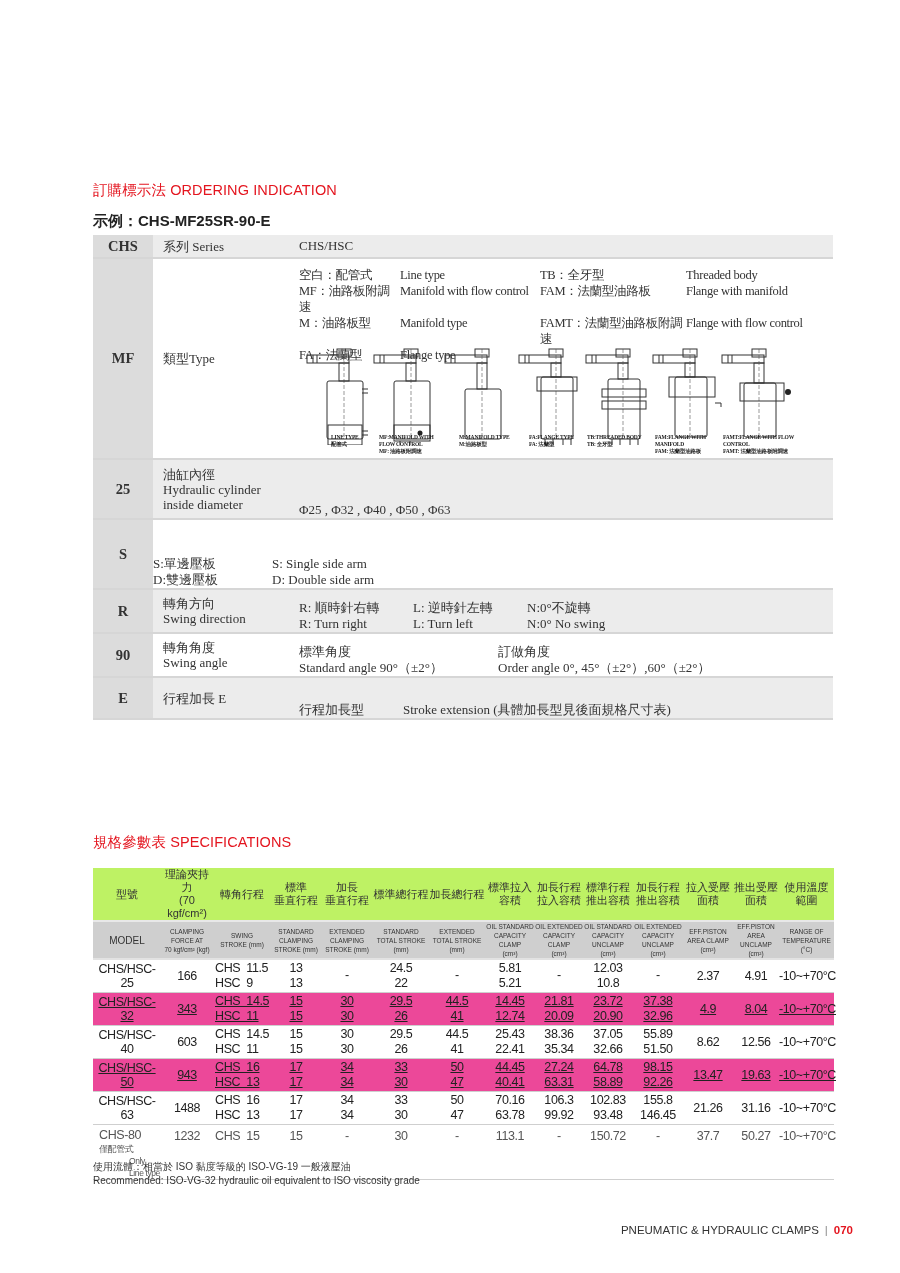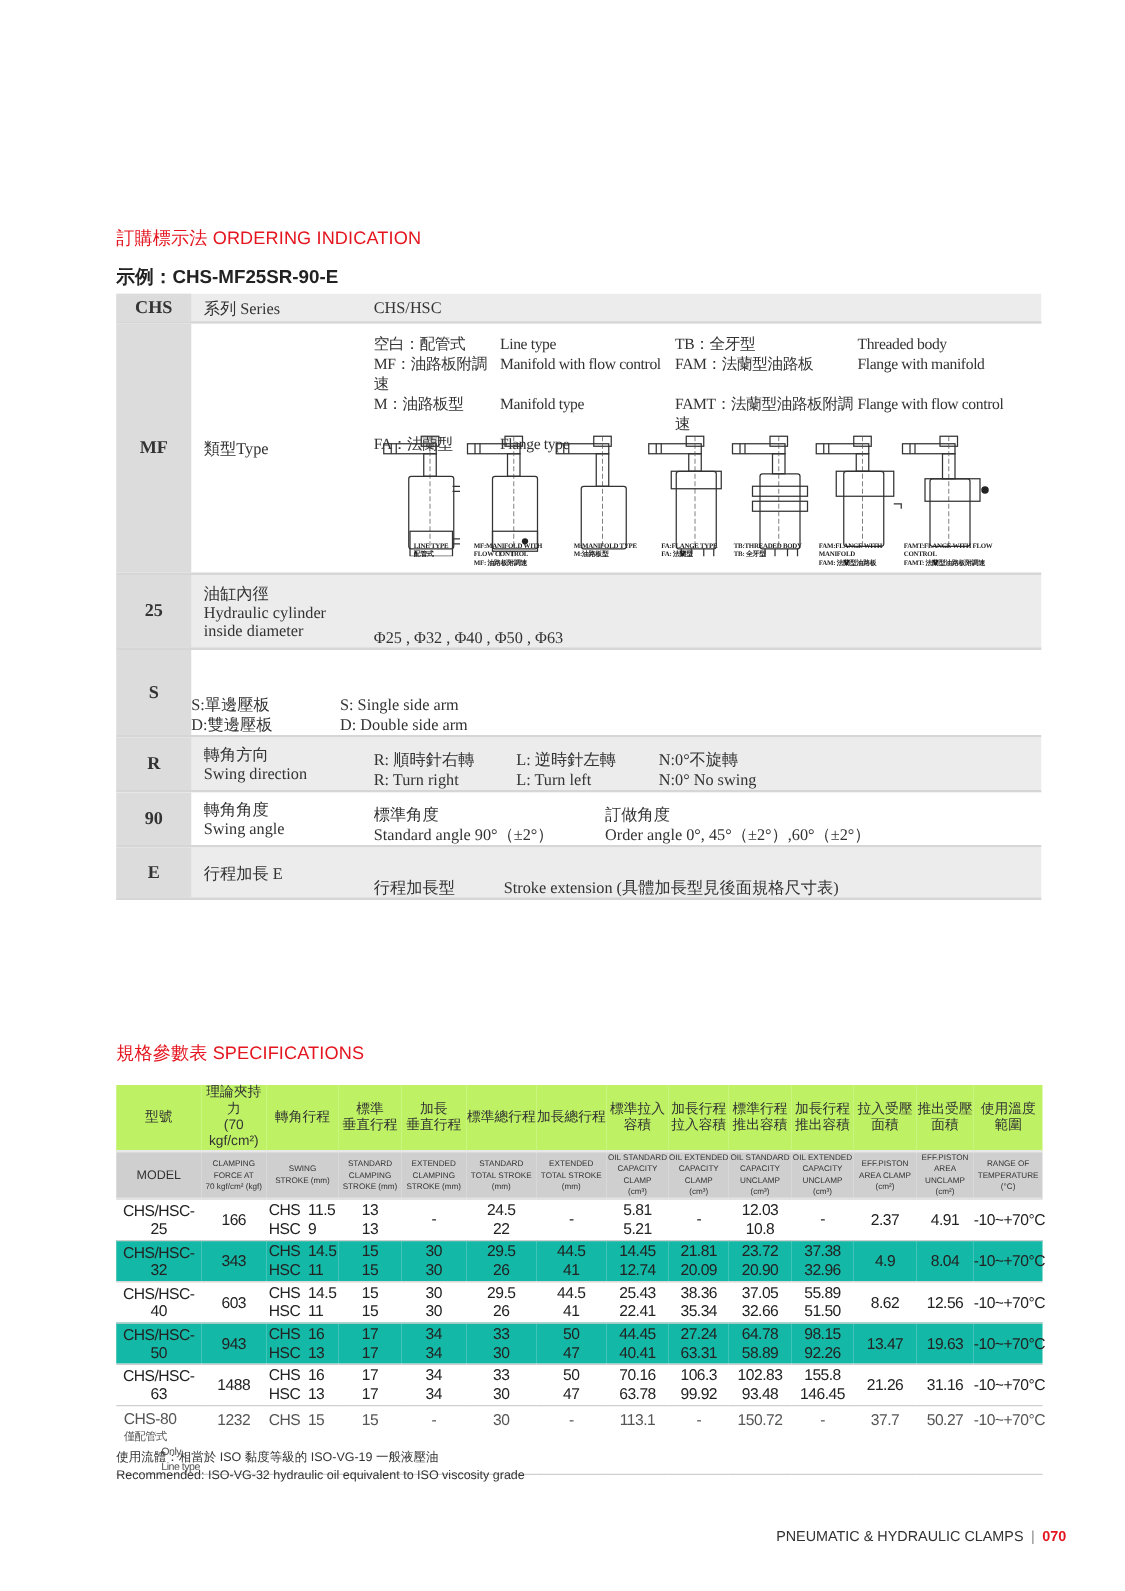--- a/index.html
+++ b/index.html
@@ -39,21 +39,21 @@
   .two-col { position: absolute; display: flex; flex-direction: column; justify-content: flex-end; top: 0; bottom: 0; line-height: 16px; }
 
   
   .spec { position: absolute; left: 93px; top: 868px; width: 741px; border-collapse: collapse; table-layout: fixed; }
   .spec td, .spec th { text-align: center; vertical-align: middle; font-weight: normal; }
   .spec thead tr.h1 th { background: #bef264; height: 38px; font-size: 11px; line-height: 13px; color: #333; border-bottom: 2px solid #e8e8e8; }
   .spec thead tr.h2 th { background: #cfcfcf; height: 36px; font-size: 6.5px; line-height: 9px; color: #333; border-bottom: 2px solid #e2e2e2; }
   .spec thead tr.h2 th.big { font-size: 10px; }
   .spec tbody tr td { font-size: 12.5px; height: 33px; color: #222; letter-spacing: -0.4px; }
   .spec tbody tr.odd td { background: #ffffff; }
-  .spec tbody tr.even td { background: #14b8a6; }
+  .spec tbody tr.even td { background: #ec4899; text-decoration: underline; }
   .spec tbody tr td { border-bottom: 1px solid #cfcfcf; }
   .spec td.model { font-size: 12.5px; }
   .spec td.swing { text-align: left; padding-left: 2px; line-height: 15px; }
   .spec .stack { line-height: 15px; }
   .spec tr.last td { height: 41px; vertical-align: top; padding-top: 4px; color: #555; }
   .spec tr.last td.model { text-align: left; padding-left: 18px; line-height: 12px; }
   .sub-cn { font-size: 9px; display: block; margin-top: 2px; }
   .sub-en { font-size: 8.5px; display: block; margin-left: 30px; }
 
   .notes { position: absolute; left: 93px; top: 1160px; font-size: 10px; line-height: 14px; color: #333; }
@@ -278,21 +278,21 @@
     <div class="ord-code">90</div>
     <div class="ord-label">
       <span>轉角角度</span>
       <span>Swing angle</span>
     </div>
     <div class="ord-content">
       <div class="two-col" style="left:0">
         <span>標準角度</span>
         <span>Standard angle 90°（±2°）</span>
       </div>
-      <div class="two-col" style="left:185px">
+      <div class="two-col" style="left:199px">
         <span>訂做角度</span>
         <span>Order angle 0°, 45°（±2°）,60°（±2°）</span>
       </div>
     </div>
   </div>
 
   <div class="ord-row grey r-e">
     <div class="ord-code">E</div>
     <div class="ord-label">
         <span>行程加長 E</span>

